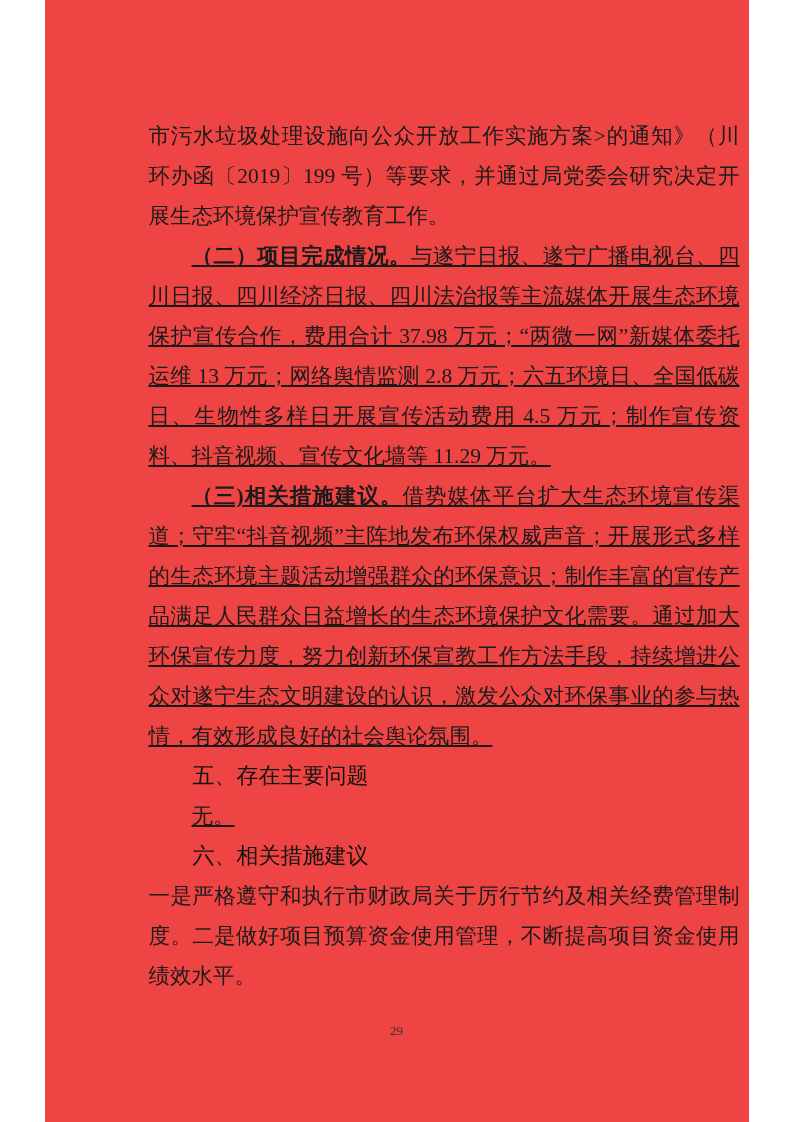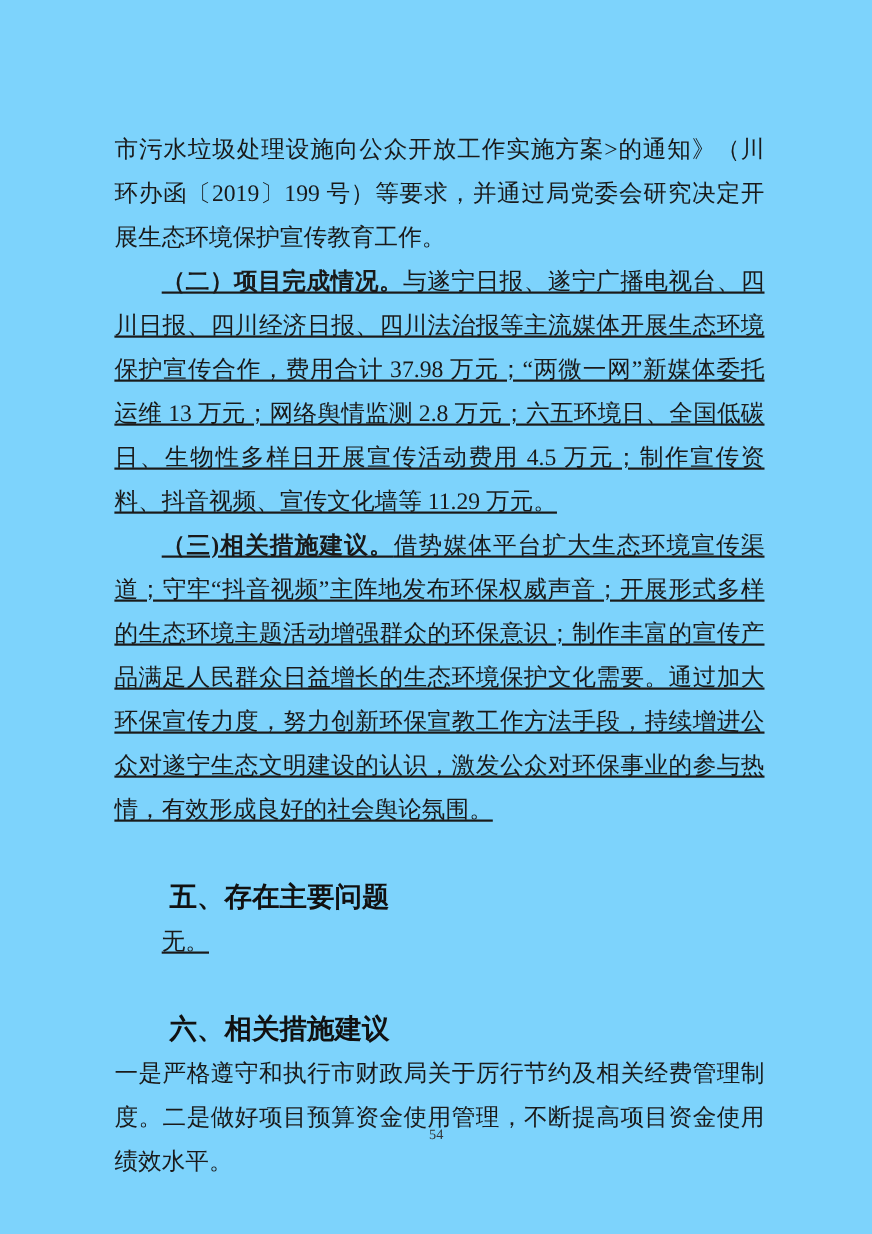--- a/index.html
+++ b/index.html
@@ -1,49 +1,48 @@
 <!DOCTYPE html>
 <html lang="zh"><head>
 <meta charset="utf-8">
 <style>
   * { margin: 0; padding: 0; box-sizing: border-box; }
   html, body { background: #ffffff; }
   .page {
     position: relative;
-    width: 793px;
+    width: 704px;
     height: 1122px;
     margin: 0 auto;
-    background: #7dd3fc;
+    background: #ef4444;
     overflow: hidden;
     font-family: "Liberation Serif", "DejaVu Serif", serif;
     color: #1a1a1a;
   }
   .content {
     position: absolute;
     left: 104px;
     top: 116px;
     width: 591px;
   }
   .body-p {
     font-size: 21.5px;
     line-height: 40px;
     text-align: justify;
     color: #1a1a1a;
     font-family: "Liberation Serif", "DejaVu Serif", serif;
   }
   .indent { text-indent: 2em; text-decoration: underline; }
   .lead-bold { font-weight: bold; }
   .heading {
-    font-size: 25px;
+    font-size: 22px;
     line-height: 40px;
     text-indent: 2em;
-    font-weight: bold;
+    font-weight: normal;
     font-family: "Liberation Sans", "DejaVu Sans", sans-serif;
     color: #111111;
-    margin-top: 40px;
   }
   .footer {
     position: absolute;
     left: 0;
     top: 1022px;
     width: 100%;
     text-align: center;
     font-size: 13px;
     line-height: 18px;
     color: #333333;
@@ -65,14 +64,14 @@
     <p class="heading">五、存在主要问题</p>
 
     <p class="body-p indent">无。</p>
 
     <p class="heading">六、相关措施建议</p>
 
     <p class="body-p">一是严格遵守和执行市财政局关于厉行节约及相关经费管理制度。二是做好项目预算资金使用管理，不断提高项目资金使用绩效水平。</p>
 
   </div>
 
-  <div class="footer">54</div>
+  <div class="footer">29</div>
 </div>
 
 </body></html>

